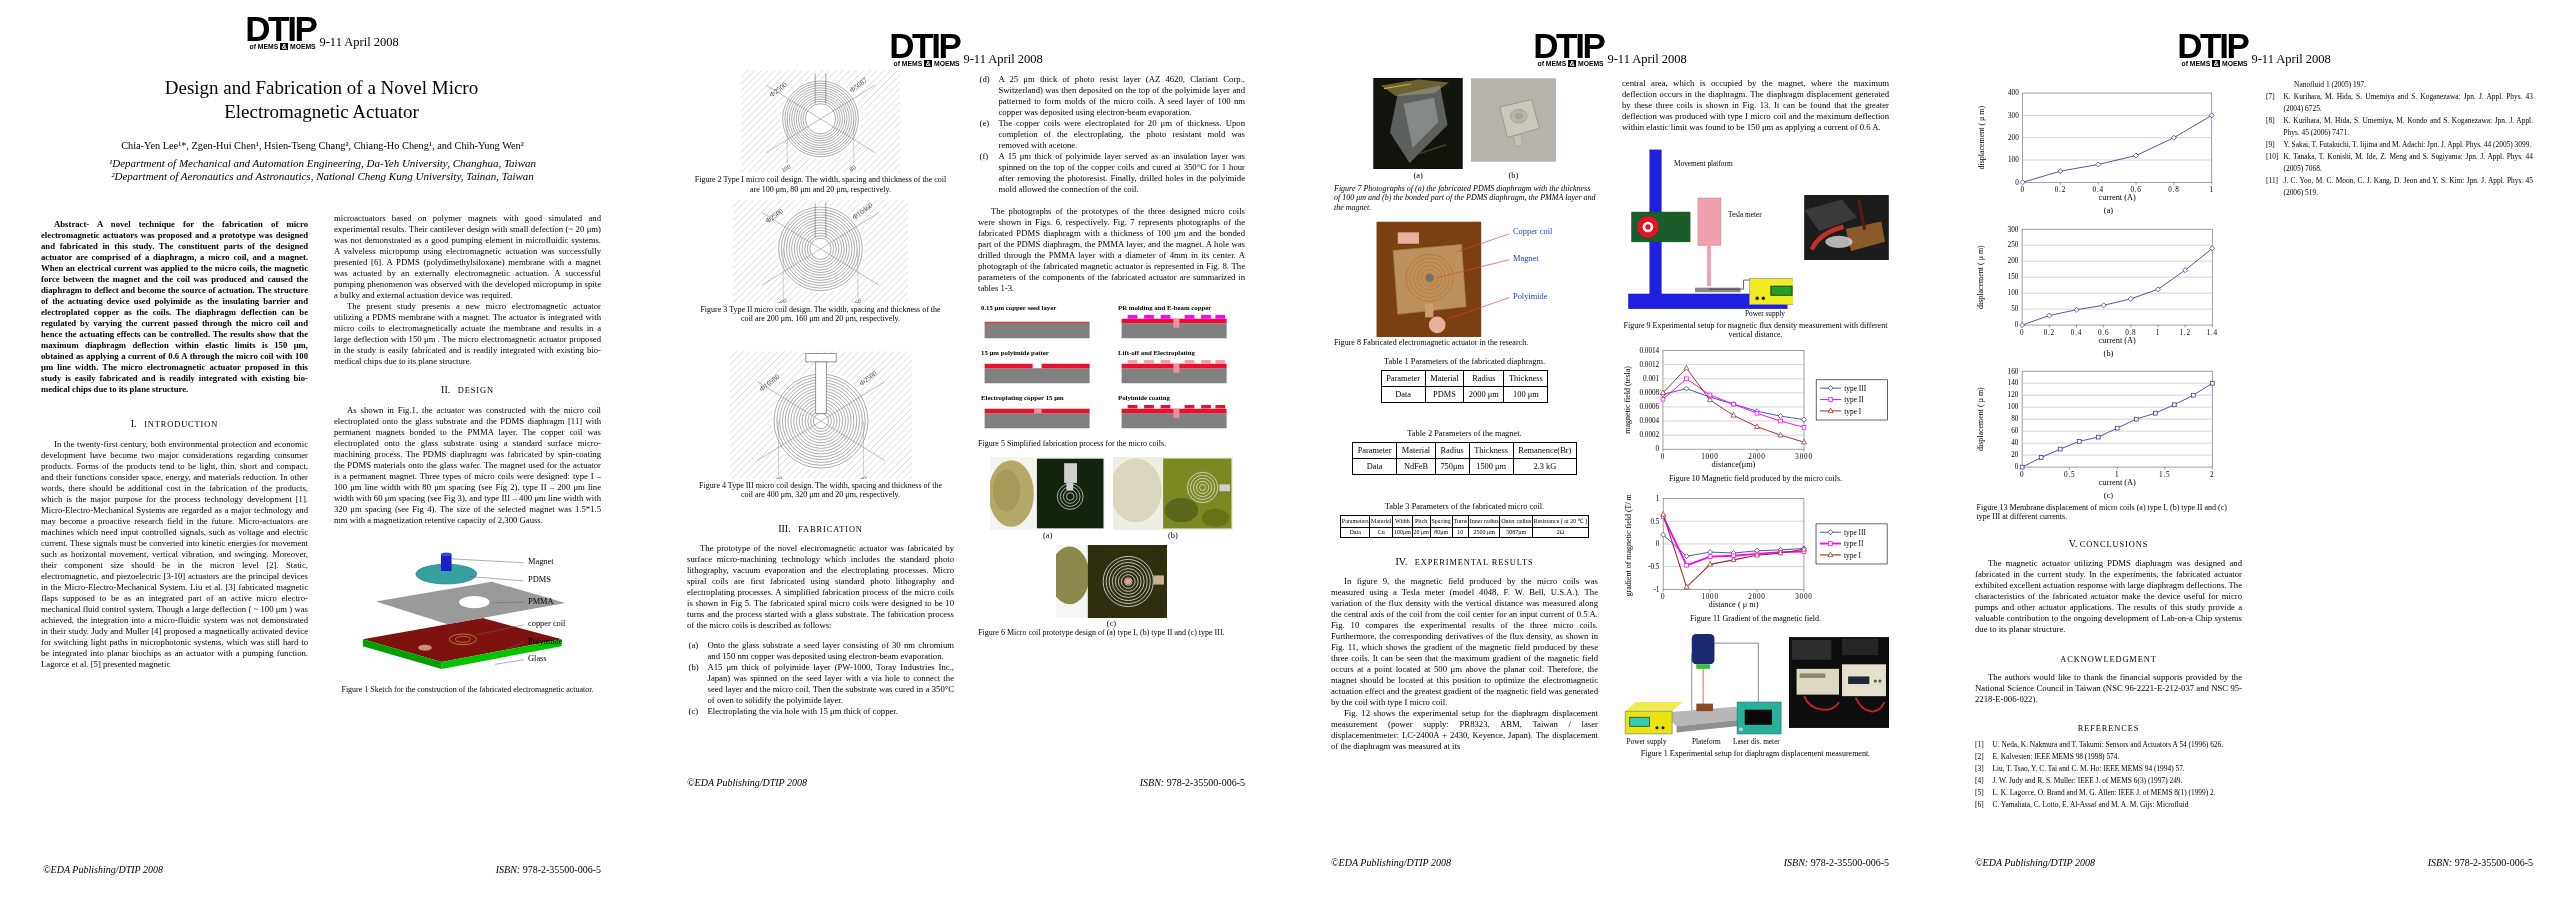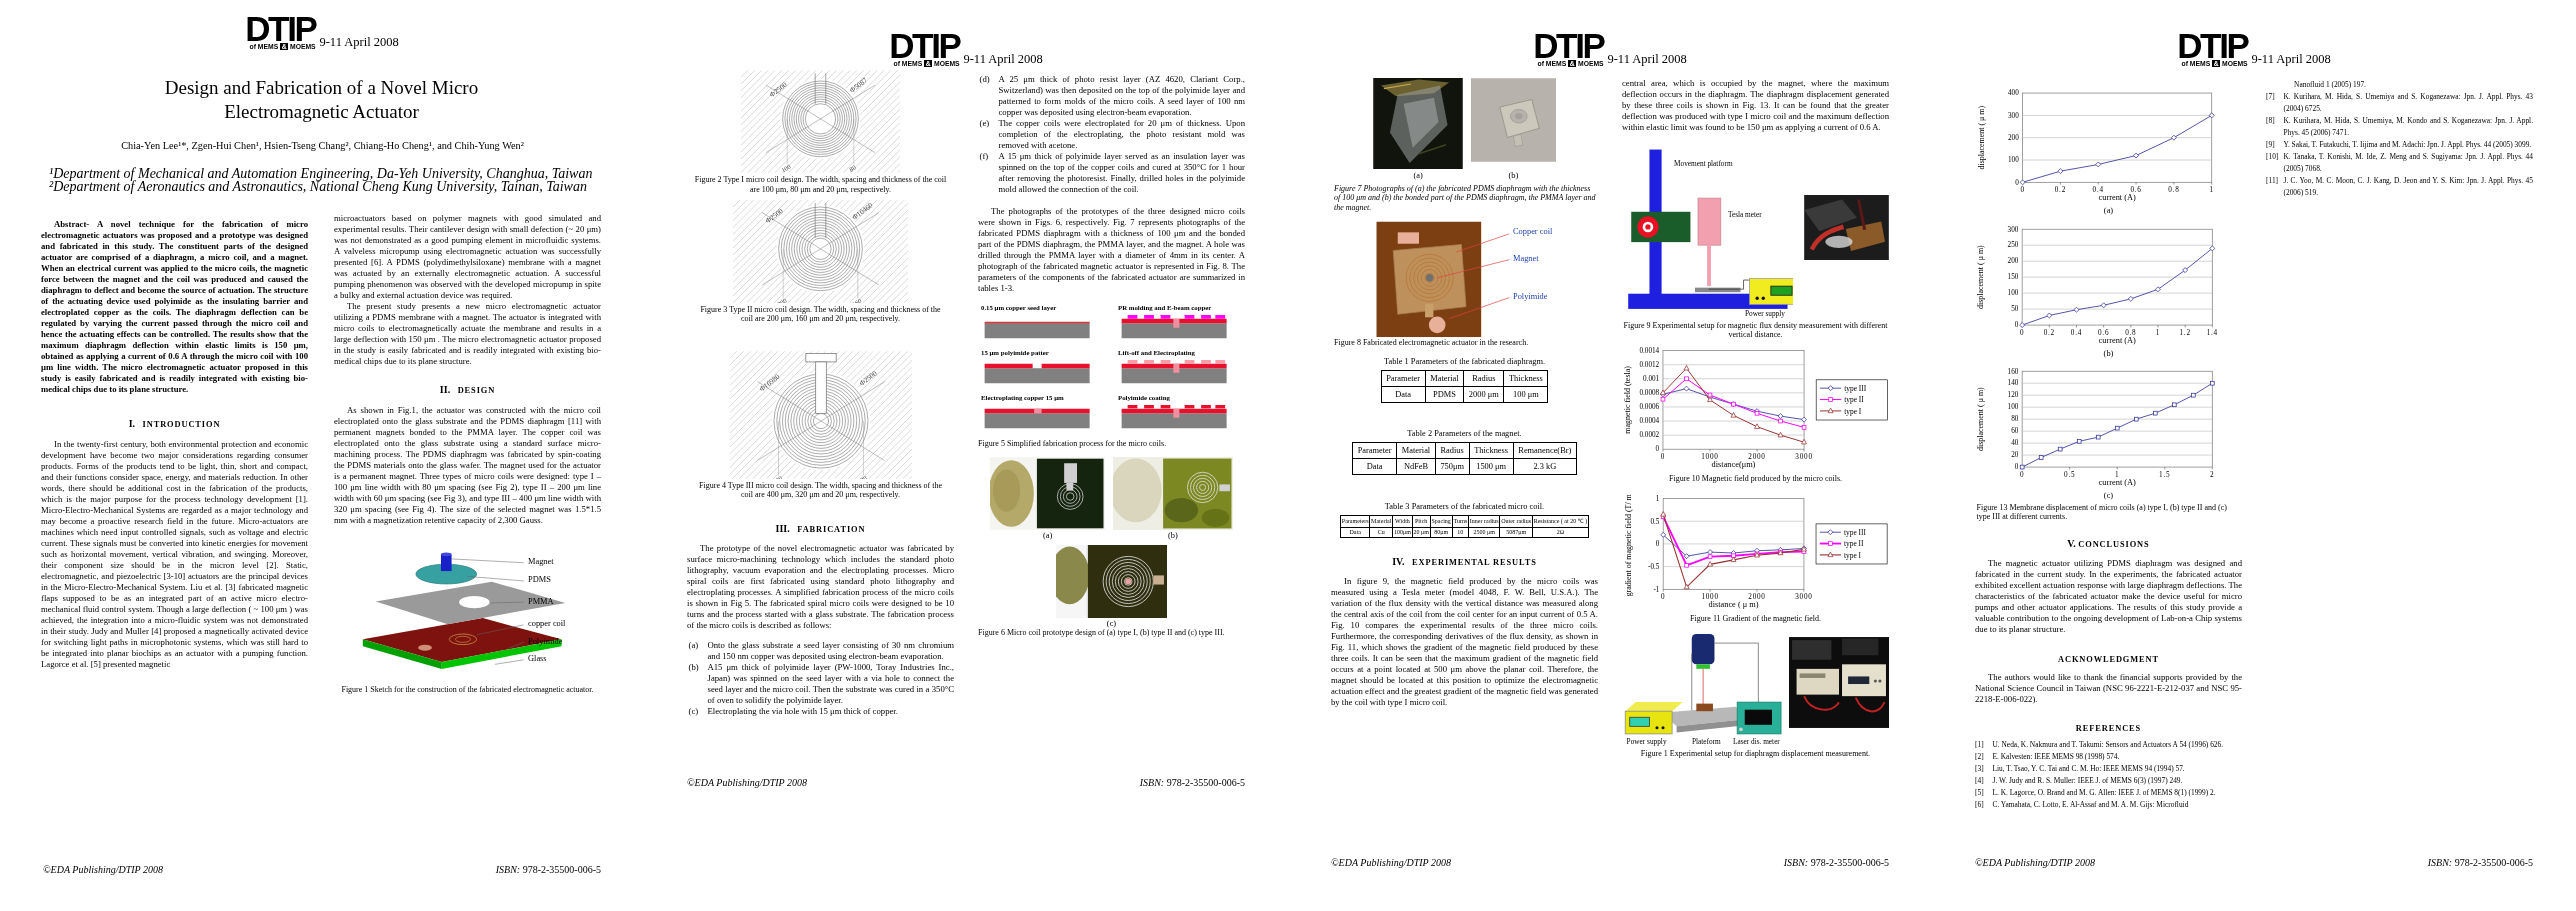--- a/index.html
+++ b/index.html
@@ -11,21 +11,21 @@
   .dtip-stack{text-align:right;line-height:1;}
   .dtip{font-family:"Liberation Sans",sans-serif;font-weight:bold;font-size:35px;letter-spacing:-2.3px;line-height:0.82;}
   .dtip-sub{font-family:"Liberation Sans",sans-serif;font-weight:bold;font-size:6.8px;letter-spacing:0px;margin-top:0.8px;}
   .amp{background:#000;color:#fff;padding:0 1.5px;}
   .hdate{font-size:12.5px;padding-bottom:0.8px;}
   
   .col{position:absolute;width:267px;}
   p.body{font-size:8.7px;line-height:11px;text-align:justify;margin:0;}
   p.indent{text-indent:13px;}
   .abstract{font-weight:bold;}
-  .sec-head{text-align:center;font-size:10px;margin:0;font-weight:bold;}
+  .sec-head{text-align:center;font-size:10px;margin:0;}
   .sec-head .t{font-size:8.4px;letter-spacing:0.9px;}
   .fig-cap{font-size:8px;line-height:9.3px;text-align:center;margin:0;}
   .tbl-cap{font-size:8.4px;text-align:center;margin:0;}
   .hang{position:relative;font-size:8.7px;line-height:11px;text-align:justify;margin:0;padding-left:20.5px;}
   .hang .tag{position:absolute;left:1.5px;top:0;}
   .ref{position:relative;font-size:7.4px;line-height:12px;text-align:justify;margin:0;padding-left:17.5px;}
   .ref .tag{position:absolute;left:0;top:0;}
   .sub-label{font-size:8.4px;text-align:center;margin:0;}
   
   table.ptab{border-collapse:collapse;margin:0 auto;}
@@ -51,21 +51,21 @@
 <div class="page" id="p1">
   <div class="hdr" style="top:15px">
     <div class="dtip-stack">
       <div class="dtip">DTIP</div>
       <div class="dtip-sub"><span>of MEMS</span> <span class="amp">&amp;</span> <span>MOEMS</span></div>
     </div>
     <div class="hdate">9-11 April 2008</div>
   </div>
   <div style="position:absolute;top:76px;left:109px;width:425px;text-align:center;font-size:19px;line-height:24px;">Design and Fabrication of a Novel Micro Electromagnetic Actuator</div>
   <div style="position:absolute;top:140px;left:49px;width:547px;text-align:center;font-size:10.3px;">Chia-Yen Lee¹*, Zgen-Hui Chen¹, Hsien-Tseng Chang², Chiang-Ho Cheng¹, and Chih-Yung Wen²</div>
-  <div style="position:absolute;top:167px;left:49px;width:547px;font-size:14px;font-style:italic;line-height:13px;">
+  <div style="position:absolute;top:157px;left:49px;width:547px;text-align:center;font-size:11px;font-style:italic;line-height:13px;">
     <div>¹Department of Mechanical and Automation Engineering, Da-Yeh University, Changhua, Taiwan</div>
     <div>²Department of Aeronautics and Astronautics, National Cheng Kung University, Tainan, Taiwan</div>
   </div>
 
   <div class="col" style="left:41px;top:219px;">
     <p class="body abstract indent">Abstract- A novel technique for the fabrication of micro electromagnetic actuators was proposed and a prototype was designed and fabricated in this study. The constituent parts of the designed actuator are comprised of a diaphragm, a micro coil, and a magnet. When an electrical current was applied to the micro coils, the magnetic force between the magnet and the coil was produced and caused the diaphragm to deflect and become the source of actuation. The structure of the actuating device used polyimide as the insulating barrier and electroplated copper as the coils. The diaphragm deflection can be regulated by varying the current passed through the micro coil and hence the actuating effects can be controlled. The results show that the maximum diaphragm deflection within elastic limits is 150 μm, obtained as applying a current of 0.6 A through the micro coil with 100 μm line width. The micro electromagnetic actuator proposed in this study is easily fabricated and is readily integrated with existing bio-medical chips due to its plane structure.</p>
     <div class="sec-head" style="margin-top:23px"><span>I.</span>&nbsp;&nbsp;&nbsp;<span class="t">INTRODUCTION</span></div>
     <p class="body indent" style="margin-top:10px">In the twenty-first century, both environmental protection and economic development have become two major considerations regarding consumer products. Forms of the products tend to be light, thin, short and compact, and their functions consider space, energy, and materials reduction. In other words, there should be additional cost in the fabrication of the products, which is the major purpose for the process technology development [1]. Micro-Electro-Mechanical Systems are regarded as a major technology and may become a proactive research field in the future. Micro-actuators are machines which need input controlled signals, such as voltage and electric current. These signals must be converted into kinetic energies for movement such as horizontal movement, vertical vibration, and swinging. Moreover, their component size should be in the micron level [2]. Static, electromagnetic, and piezoelectric [3-10] actuators are the principal devices in the Micro-Electro-Mechanical System. Liu et al. [3] fabricated magnetic flaps supposed to be as an integrated part of an active micro electro-mechanical fluid control system. Though a large deflection ( ~ 100 μm ) was achieved, the integration into a micro-fluidic system was not demonstrated in their study. Judy and Muller [4] proposed a magnetically activated device for switching light paths in microphotonic systems, which was still hard to be integrated into planar biochips as an actuator with a pumping function. Lagorce et al. [5] presented magnetic</p>
   </div>
 
@@ -609,20 +609,21 @@
               <td>10</td>
               <td>2500 μm</td>
               <td>5087μm</td>
               <td>2Ω</td>
             </tr>
           </tbody>
         </table>
       </div>
     <div class="sec-head" style="margin-top:18px"><span>IV.</span>&nbsp;&nbsp;&nbsp;<span class="t">EXPERIMENTAL RESULTS</span></div>
     <p class="body indent" style="margin-top:9px">In figure 9, the magnetic field produced by the micro coils was measured using a Tesla meter (model 4048, F. W. Bell, U.S.A.). The variation of the flux density with the vertical distance was measured along the central axis of the coil from the coil center for an input current of 0.5 A. Fig. 10 compares the experimental results of the three micro coils. Furthermore, the corresponding derivatives of the flux density, as shown in Fig. 11, which shows the gradient of the magnetic field produced by these three coils. It can be seen that the maximum gradient of the magnetic field occurs at a point located at 500 μm above the planar coil. Therefore, the magnet should be located at this position to optimize the electromagnetic actuation effect and the greatest gradient of the magnetic field was generated by the coil with type I micro coil.</p>
+    <p class="body indent">Fig. 12 shows the experimental setup for the diaphragm displacement measurement (power supply: PR8323, ABM, Taiwan / laser displacementmeter: LC-2400A + 2430, Keyence, Japan). The displacement of the diaphragm was measured at its</p>
   </div>
 
   <div class="col" style="left:334px;top:78px;">
     <p class="body">central area, which is occupied by the magnet, where the maximum deflection occurs in the diaphragm. The diaphragm displacement generated by these three coils is shown in Fig. 13. It can be found that the greater deflection was produced with type I micro coil and the maximum deflection within elastic limit was found to be 150 μm as applying a current of 0.6 A.</p>
     <div class="figblock" style="margin-top:12px;height:173px;">
       <svg width="171" height="173" viewBox="0 0 225 228">
         <rect x="36" y="6" width="16" height="192" fill="#1f1fe0"></rect>
         <rect x="8" y="196" width="210" height="20" fill="#1f1fe0"></rect>
         <rect x="12" y="88" width="78" height="40" fill="#1a5c2a"></rect>
         <circle cx="34" cy="108" r="14" fill="#e81123"></circle>

